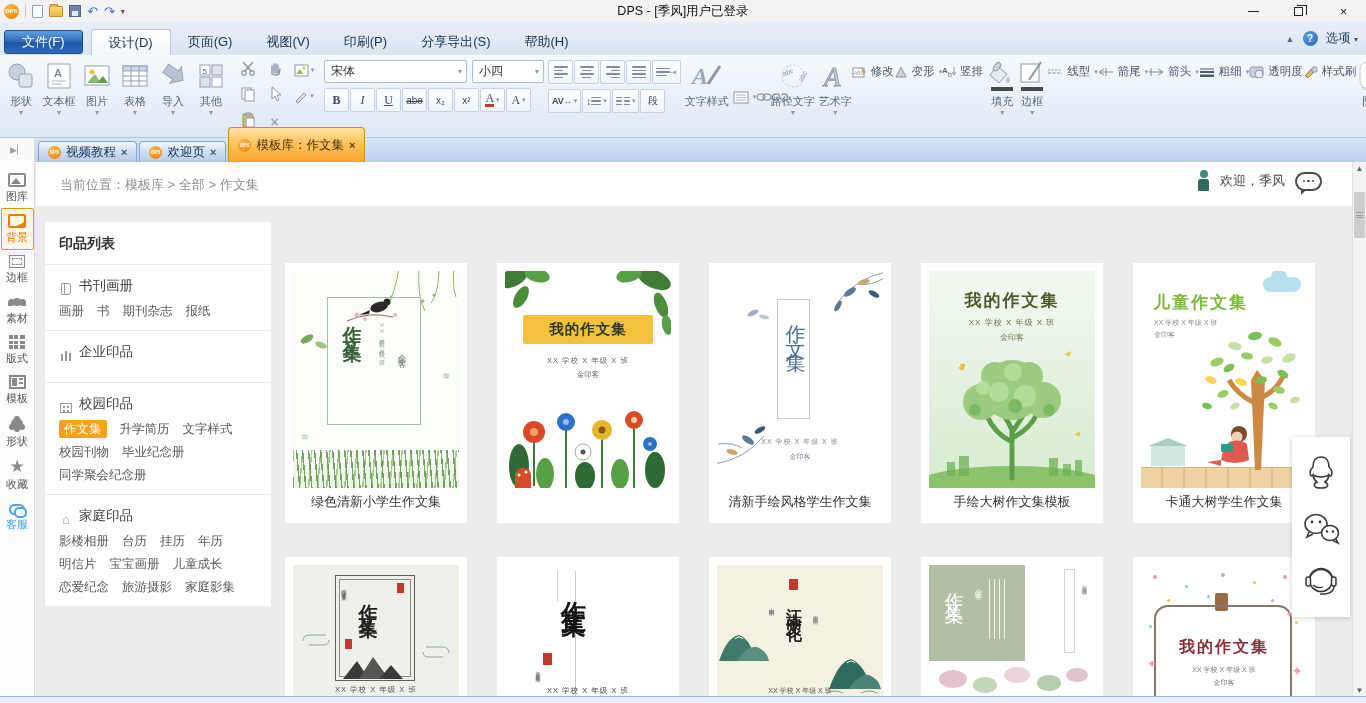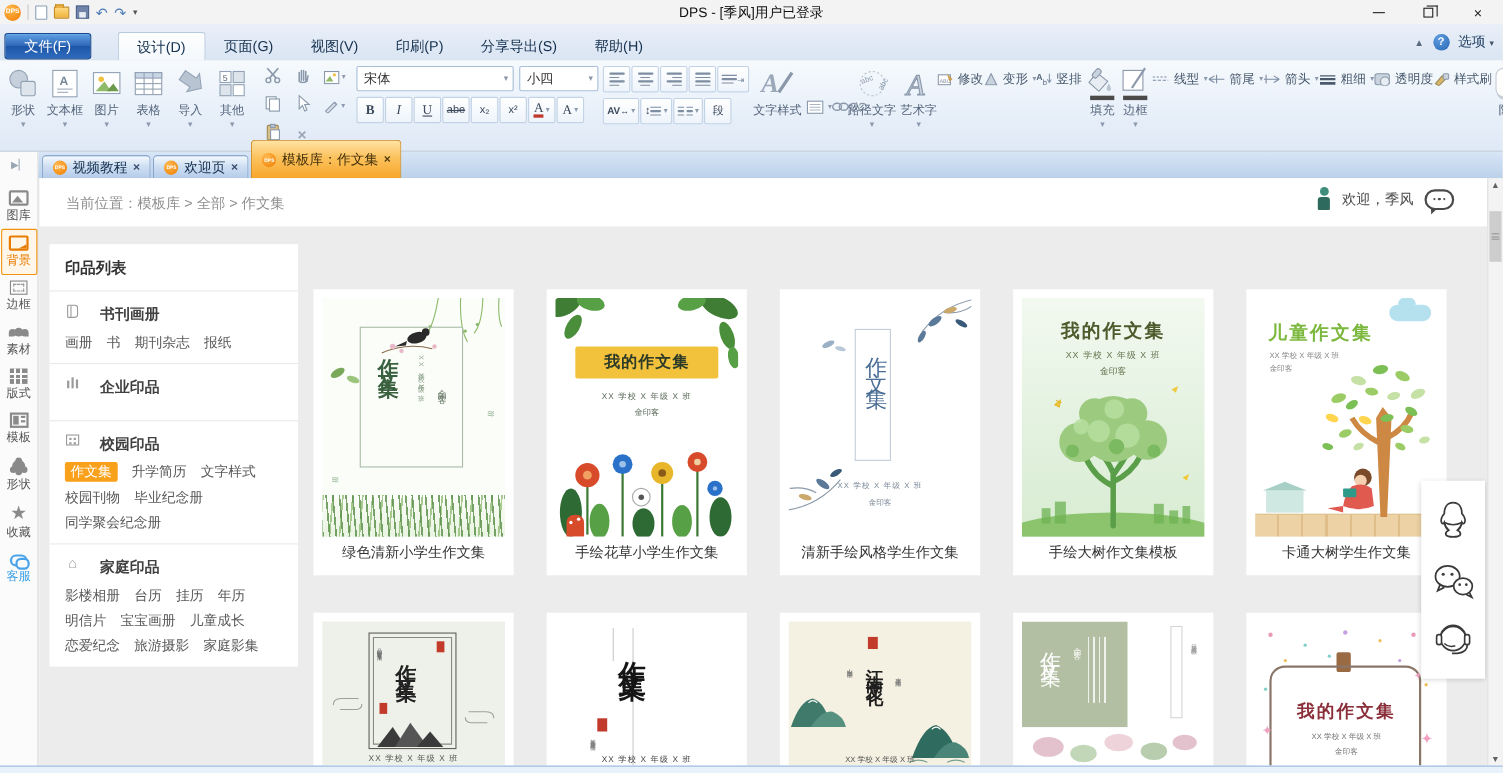--- a/index.html
+++ b/index.html
@@ -19,21 +19,21 @@
 #titlebar .title{position:absolute;left:0;right:0;text-align:center;font-size:12.5px;color:#111}
 .winbtns{position:absolute;right:0;top:0;height:22px;display:flex}
 .winbtn{width:45px;height:22px;display:flex;align-items:center;justify-content:center;color:#222;font-size:13px}
 .wb-min{width:11px;height:1px;background:#222}
 .wb-rest{width:9px;height:9px;border:1px solid #222;position:relative;background:#f3f3f3}
 .wb-rest:before{content:"";position:absolute;left:2px;top:-3px;width:9px;height:9px;border:1px solid #222;border-bottom:none;border-left:none}
 
 #menubar{position:absolute;left:0;top:22px;width:1366px;height:33px;background:linear-gradient(#e9eff8,#dae5f3)}
 .menutabs{position:absolute;left:4px;bottom:0;display:flex;align-items:flex-end}
 .mtab{height:26px;padding:0 17px;display:flex;align-items:center;font-size:13px;color:#15314f}
-.mtab.file{background:linear-gradient(#5fa0e4,#2e66b5 50%,#1d56a8 51%,#2f6cbe);border:1px solid #194a8e;border-radius:3px;color:#fff;height:24px;margin-right:24px;margin-bottom:1px}
+.mtab.file{background:linear-gradient(#5fa0e4,#2e66b5 50%,#1d56a8 51%,#2f6cbe);border:1px solid #194a8e;border-radius:3px;color:#fff;height:24px;margin-right:8px;margin-bottom:1px}
 .mtab.active{background:linear-gradient(#fdfefe,#f4f8fc);border:1px solid #b9c9dd;border-bottom:none;border-radius:3px 3px 0 0}
 .menu-right{position:absolute;right:8px;top:8px;display:flex;align-items:center;gap:8px;font-size:12.5px;color:#1a3a5c}
 .chev-up{font-size:9px;color:#5a6a7e}
 .help-q{width:15px;height:15px;border-radius:50%;background:radial-gradient(circle at 35% 30%,#5d9de0,#2a67b4);color:#fff;font-size:10px;font-weight:bold;display:flex;align-items:center;justify-content:center}
 .opt-caret{font-size:8px;color:#44566c}
 
 #ribbon{position:absolute;left:0;top:55px;width:1366px;height:83px;background:linear-gradient(#f6fafd,#e7eff9 60%,#dfe9f6);border-bottom:1px solid #b7c7da;display:flex;align-items:stretch;padding:1px 2px 2px}
 .rsep{width:1px;background:#c7d4e4;margin:3px 2px}
 .rgroup{display:flex}
 .btool{width:38px;display:flex;flex-direction:column;align-items:center;padding-top:2px}
@@ -97,21 +97,21 @@
 .welc-txt{font-size:13px;color:#4a4a4a}
 .bubble{width:27px;height:19px;border:2px solid #4a4a4a;border-radius:10px;position:relative;display:flex;align-items:center;justify-content:center;gap:2px;background:#fff}
 .bubble i{width:2.5px;height:2.5px;border-radius:50%;background:#4a4a4a}
 .bubble:after{content:"";position:absolute;left:4px;bottom:-6px;border:3px solid transparent;border-top-color:#4a4a4a;border-left-color:#4a4a4a}
 
 #content{position:absolute;left:36px;top:206px;width:1316px;height:490px;background:#ececec;overflow:hidden}
 
 #catalog{position:absolute;left:9px;top:16px;width:226px;background:#fff}
 .cat-head{padding:13px 14px 11px;font-size:14px;font-weight:bold;color:#333;border-bottom:1px solid #e9e9e9}
 .cat-sec{padding:12px 14px 12px;border-bottom:1px solid #e9e9e9}
-.cat-title{display:flex;align-items:flex-start;gap:18px;font-size:13.5px;font-weight:bold;color:#404040;margin-bottom:9px}
+.cat-title{display:flex;align-items:flex-end;gap:6px;font-size:13.5px;font-weight:normal;color:#404040;margin-bottom:9px}
 .cat-links{display:flex;flex-wrap:wrap;column-gap:13px;row-gap:9px;font-size:12.5px;color:#595959;line-height:14px}
 .cat-links span.hot{background:#f9a11b;color:#fff;padding:2px 5px;margin:-2px 0;border-radius:2px}
 .ci{color:#9a9a9a;font-size:12px;display:inline-flex;width:14px;justify-content:center}
 .ci-book{width:10px;height:12px;border:1px solid #9a9a9a;border-radius:1px 3px 3px 1px;position:relative}
 .ci-book:before{content:"";position:absolute;left:2px;top:0;bottom:0;width:1px;background:#9a9a9a}
 .ci-biz{display:flex;gap:1.5px;align-items:flex-end}
 .ci-biz i{width:2.5px;background:#9a9a9a;display:block}
 .ci-school{width:12px;height:10px;border:1px solid #9a9a9a;position:relative}
 .ci-school:before{content:"";position:absolute;left:2px;top:2px;width:2px;height:2px;background:#9a9a9a;box-shadow:4px 0 0 #9a9a9a,0 4px 0 #9a9a9a,4px 4px 0 #9a9a9a}
 .ci-home{font-size:13px;color:#9a9a9a;line-height:10px}
@@ -927,21 +927,20 @@
             <circle cx="129" cy="24" r="3" fill="#f0d0a0"></circle>
           <circle cx="78" cy="56" r="8" fill="#fff" stroke="#aaa"></circle>
             <circle cx="78" cy="56" r="2.5" fill="#555"></circle>
           <circle cx="145" cy="48" r="7" fill="#2a71c9"></circle>
             <circle cx="145" cy="48" r="2" fill="#9cc0ea"></circle>
           <path d="M10 92 L10 80 q0 -8 8 -8 q8 0 8 8 L26 92" fill="#d84b2a"></path>
             <circle cx="14" cy="79" r="1.5" fill="#fff"></circle>
             <circle cx="21" cy="76" r="1.5" fill="#fff"></circle>
         </svg>
       </div>
-      <div class="cap">手绘花草小学生作文集</div>
     </div>
 
     <div class="card">
       <div class="cover cov3">
         <svg width="90" height="75" style="position:absolute;right:-5px;top:-5px">
             <path d="M88 6 q-30 6 -48 30 M60 18 q14 2 26 -6" stroke="#8a9aaa" fill="none"></path>
             <ellipse cx="52" cy="26" rx="7" ry="3" fill="#5b7a99" transform="rotate(-35 52 26)"></ellipse>
             <ellipse cx="66" cy="16" rx="6" ry="2.5" fill="#c9a86a" transform="rotate(-15 66 16)"></ellipse>
             <ellipse cx="76" cy="28" rx="6" ry="2.5" fill="#3a5a7a" transform="rotate(30 76 28)"></ellipse>
             <ellipse cx="40" cy="40" rx="6" ry="2.5" fill="#5b7a99" transform="rotate(-60 40 40)"></ellipse>

